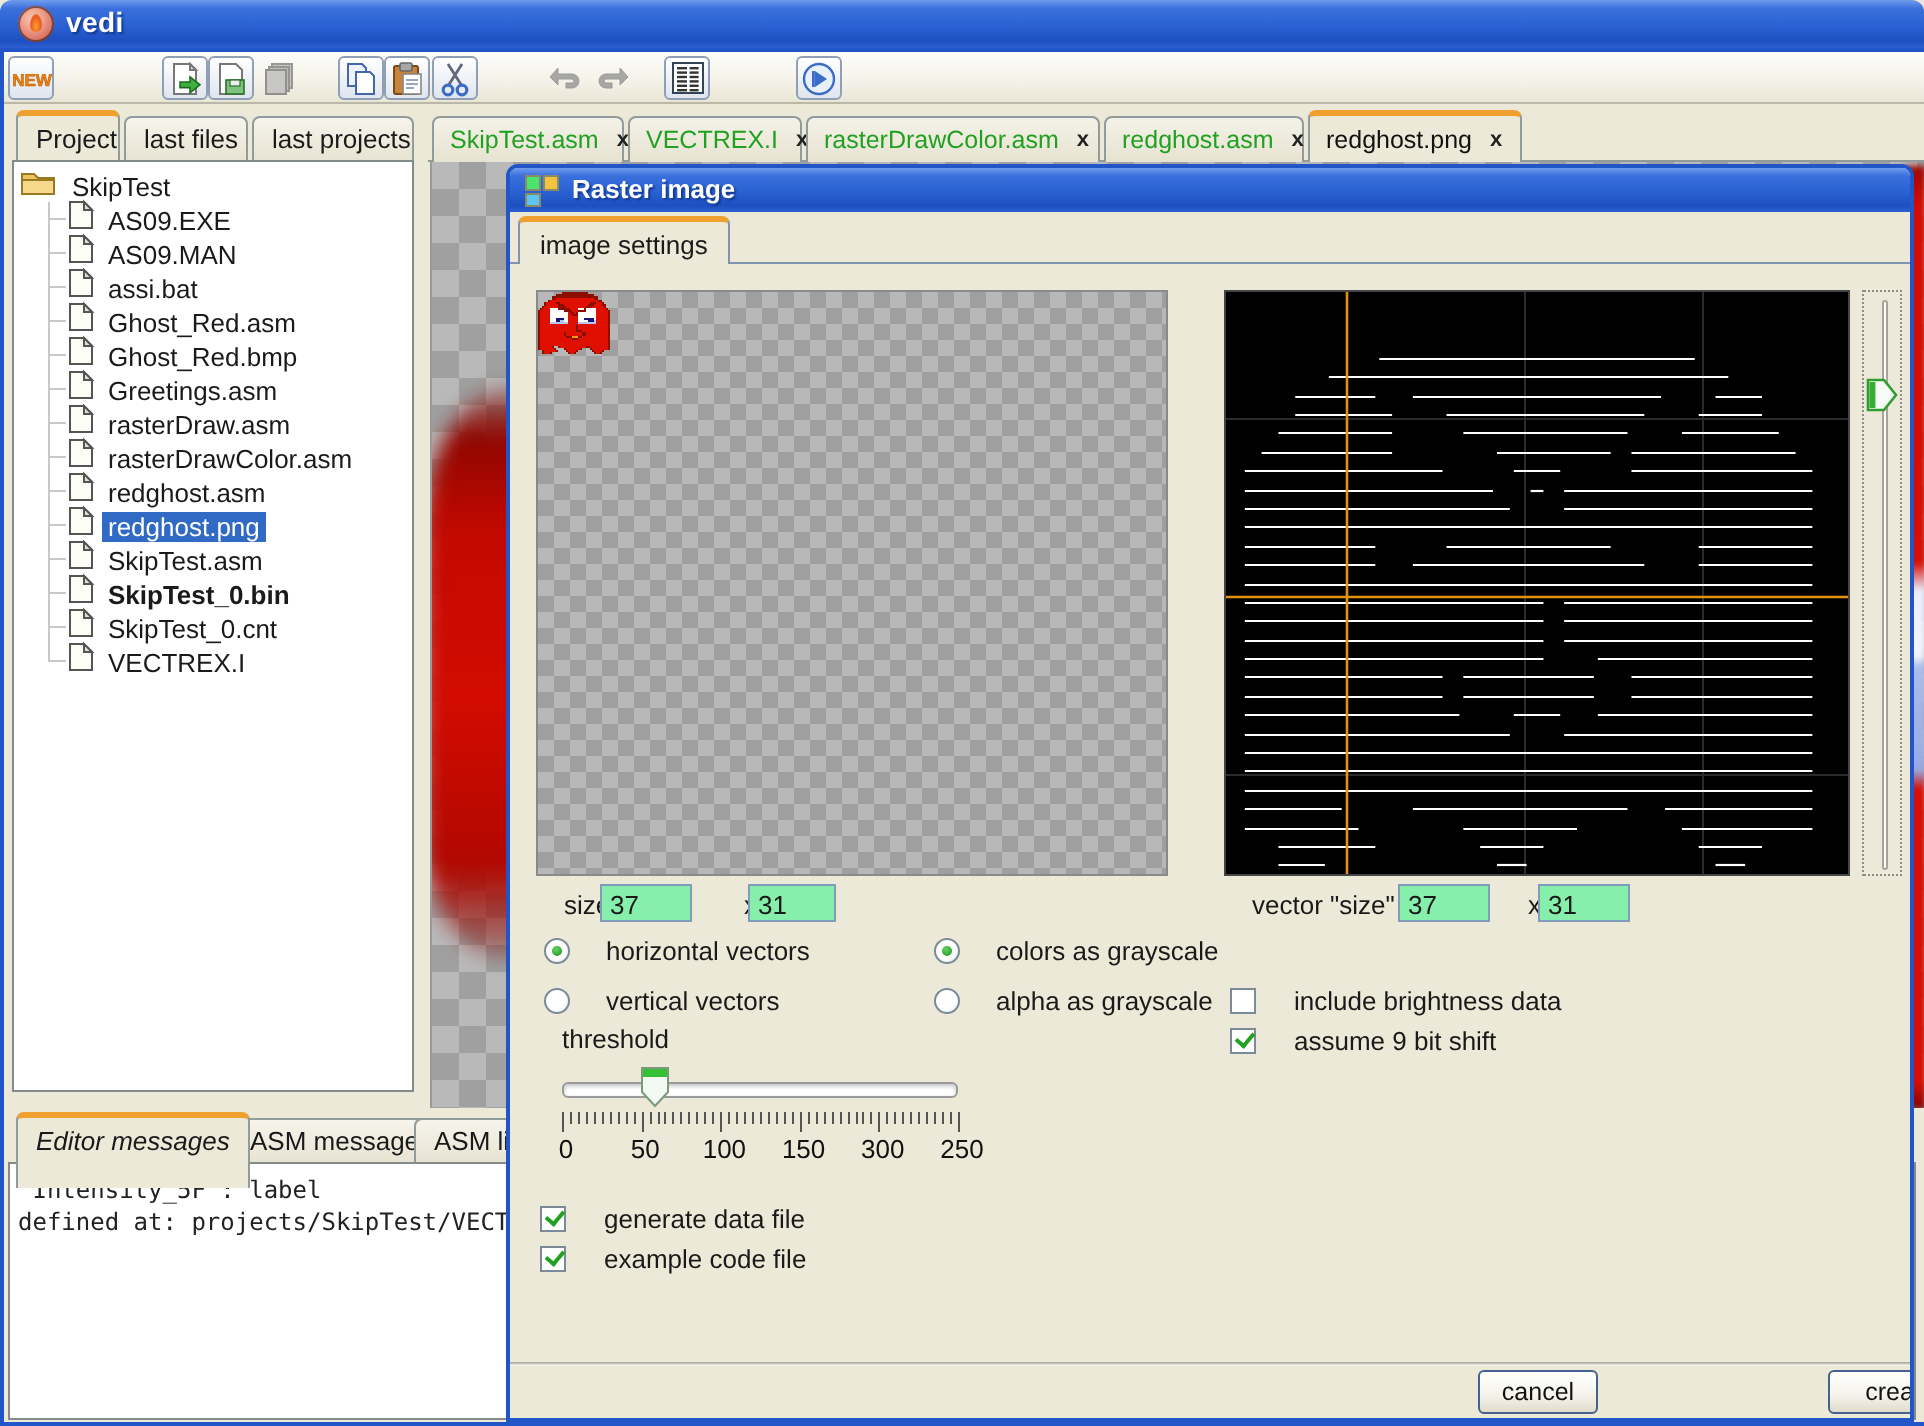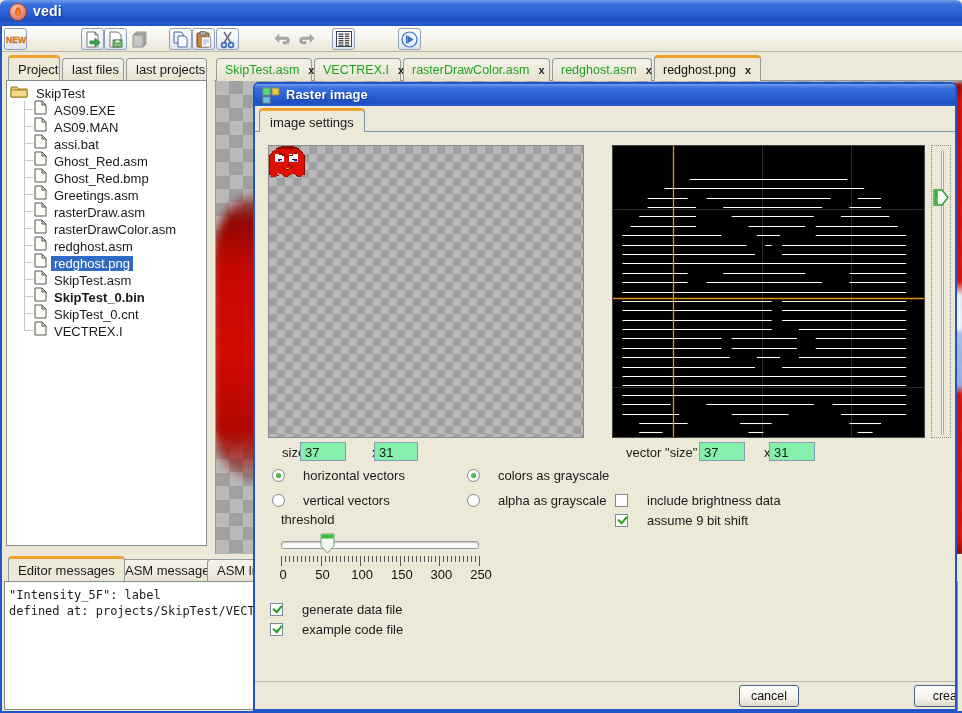--- a/index.html
+++ b/index.html
@@ -44,21 +44,21 @@
   #tree-box { left:6px; top:80px; width:201px; height:466px; background:#fff; border:1px solid #848b8c; overflow:hidden; }
   .trow { position:absolute; left:0; height:17px; display:flex; align-items:flex-end; white-space:nowrap; }
   .trow .lbl { padding:0 3px; }
   .trow.selected .lbl { background:#316ac5; color:#fff; }
   .tree-vline { position:absolute; width:1px; background:#c8c8c8; }
   .tree-hline { position:absolute; height:1px; background:#c8c8c8; }
 
   
   #bottom-tabs { left:2px; top:551px; width:958px; height:30px; }
   #bottom-tabs .xtab { top:8px; height:22px; }
-  #bottom-tabs .xtab.sel { top:5px; height:25px; }
+  #bottom-tabs .xtab.sel { top:5px; height:38px;font-style:italic; }
   #msg-box { left:4px; top:581px; width:954px; height:129px; background:#fff; border:1px solid #848b8c;
     font-family:"DejaVu Sans Mono","Liberation Mono",monospace; font-size:12px; color:#222;
     padding:5px 4px; line-height:16px; white-space:pre; overflow:hidden; }
 
   
   #editor-tabrow { left:214px; top:52px; width:748px; height:29px; border-bottom:1px solid #919b9c; }
   .etab { position:absolute; top:6px; height:23px; border:1px solid #919b9c; border-bottom:none;
     border-radius:4px 4px 0 0; background:linear-gradient(to bottom,#f4f2e8,#e7e3d2);
     font-size:12.5px; display:flex; align-items:center; padding:0 8px; gap:9px; white-space:nowrap; }
   .etab .name { color:#21a121; }

